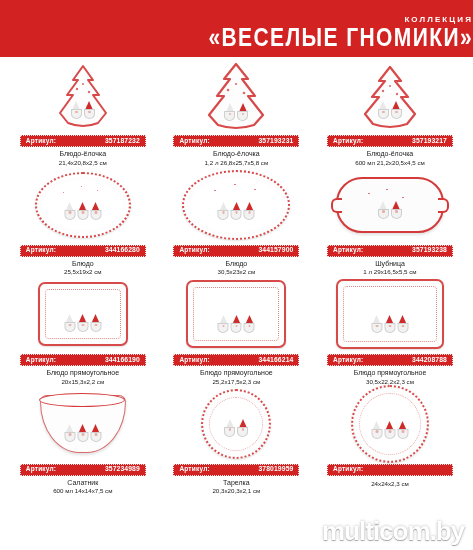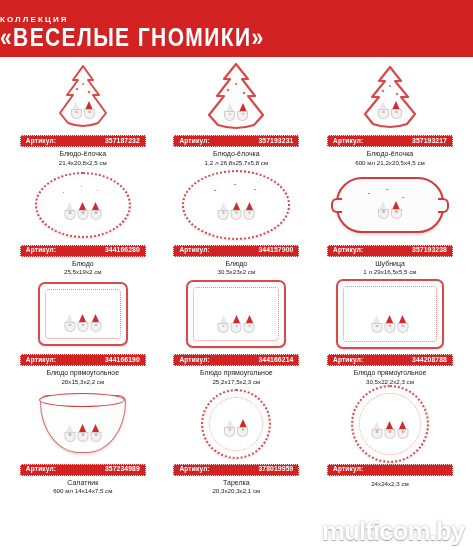--- a/index.html
+++ b/index.html
@@ -15,21 +15,21 @@
     position: relative;
   }
 
   
   .banner {
     width: 473px;
     height: 57px;
     background: #d22222;
     display: flex;
     flex-direction: column;
-    align-items: flex-start;
+    align-items: flex-end;
     justify-content: center;
     box-sizing: border-box;
     padding-top: 4px;
   }
   .banner-sub {
     color: #ffffff;
     font-size: 8px;
     letter-spacing: 2.1px;
     font-weight: 700;
     text-transform: uppercase;

